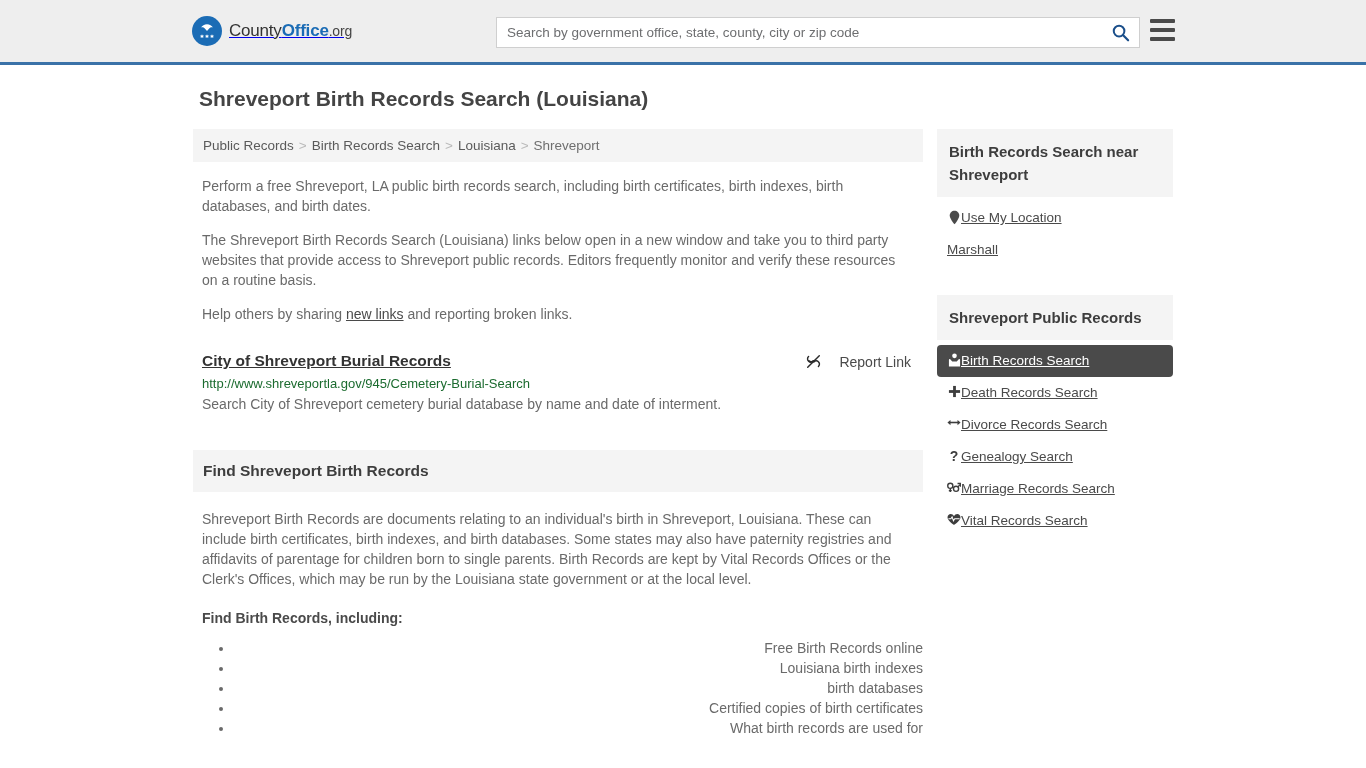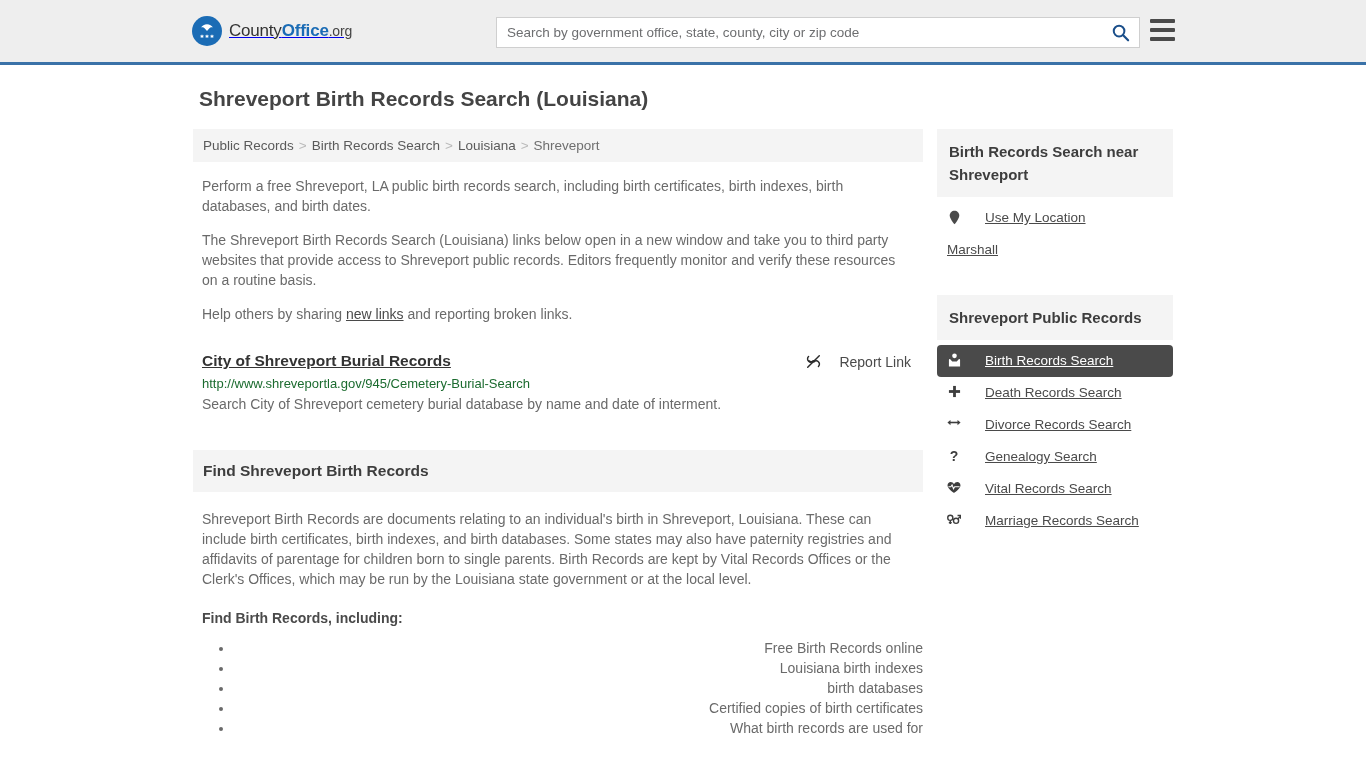--- a/index.html
+++ b/index.html
@@ -221,21 +221,21 @@
     padding: 11px 12px;
     font-size: 15px;
     font-weight: bold;
     color: #3d3d3d;
     line-height: 23px;
   }
   .side-links { margin-top: 5px; }
   .side-link {
     display: flex;
     align-items: flex-start;
-    gap: 24px;
+    gap: 0;
     padding: 7px 10px;
     font-size: 13.5px;
     color: #4a4a4a;
     text-decoration: none;
     line-height: 18px;
     text-align: right;
   }
   .side-link .sl-label {
     text-decoration: underline;
     color: #4a4a4a;
@@ -399,41 +399,41 @@
             <span class="sl-label">Divorce Records Search</span>
           </a>
 
           <a class="side-link" href="#">
             <span class="sl-icon" style="font-weight:bold;font-size:14px;line-height:14px;">?</span>
             <span class="sl-label">Genealogy Search</span>
           </a>
 
           <a class="side-link" href="#">
             <span class="sl-icon">
-              <svg width="15" height="13" viewBox="0 0 16 14" aria-hidden="true">
-                <path d="M8 13 C8 13 0.6 8.4 0.6 4.6 C0.6 2.3 2.3 0.8 4.2 0.8 C5.8 0.8 7.2 1.8 8 3.2 C8.8 1.8 10.2 0.8 11.8 0.8 C13.7 0.8 15.4 2.3 15.4 4.6 C15.4 8.4 8 13 8 13 Z" fill="currentColor"></path>
-                <polyline points="1.6,6.2 4.4,6.2 5.8,4.0 7.4,8.4 8.8,6.2 14.4,6.2" fill="none" stroke="#ffffff" stroke-width="1.2"></polyline>
-              </svg>
-            </span>
-            <span class="sl-label">Vital Records Search</span>
-          </a>
-
-          <a class="side-link" href="#">
-            <span class="sl-icon">
               <svg width="16" height="13" viewBox="0 0 17 14" aria-hidden="true">
                 <circle cx="4" cy="5" r="3.1" fill="none" stroke="currentColor" stroke-width="1.7"></circle>
                 <line x1="4" y1="8.2" x2="4" y2="12.6" stroke="currentColor" stroke-width="1.7"></line>
                 <line x1="2.2" y1="10.8" x2="5.8" y2="10.8" stroke="currentColor" stroke-width="1.7"></line>
                 <circle cx="11" cy="8.6" r="3.1" fill="none" stroke="currentColor" stroke-width="1.7"></circle>
                 <line x1="13.2" y1="6.4" x2="16.2" y2="3.2" stroke="currentColor" stroke-width="1.7"></line>
                 <polyline points="12.8,2.2 16.6,2.2 16.6,6" fill="none" stroke="currentColor" stroke-width="1.7"></polyline>
               </svg>
             </span>
             <span class="sl-label">Marriage Records Search</span>
           </a>
 
+          <a class="side-link" href="#">
+            <span class="sl-icon">
+              <svg width="15" height="13" viewBox="0 0 16 14" aria-hidden="true">
+                <path d="M8 13 C8 13 0.6 8.4 0.6 4.6 C0.6 2.3 2.3 0.8 4.2 0.8 C5.8 0.8 7.2 1.8 8 3.2 C8.8 1.8 10.2 0.8 11.8 0.8 C13.7 0.8 15.4 2.3 15.4 4.6 C15.4 8.4 8 13 8 13 Z" fill="currentColor"></path>
+                <polyline points="1.6,6.2 4.4,6.2 5.8,4.0 7.4,8.4 8.8,6.2 14.4,6.2" fill="none" stroke="#ffffff" stroke-width="1.2"></polyline>
+              </svg>
+            </span>
+            <span class="sl-label">Vital Records Search</span>
+          </a>
+
 
         </div>
       </div>
     </div>
   </div>
 
 </div>
 
 </body></html>

